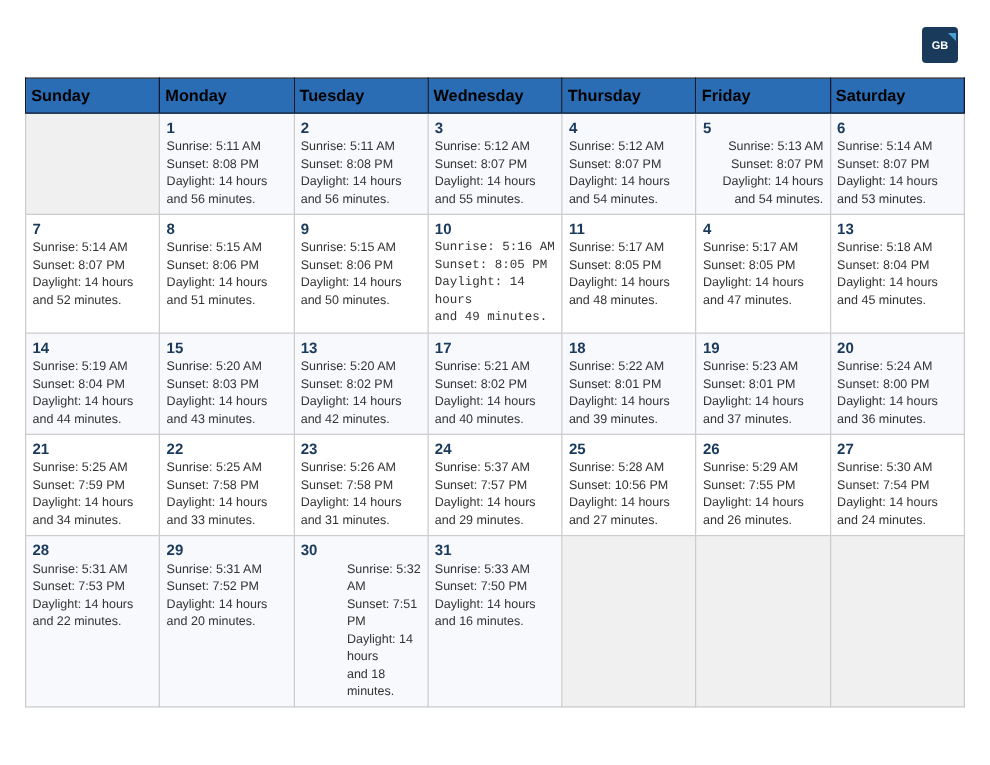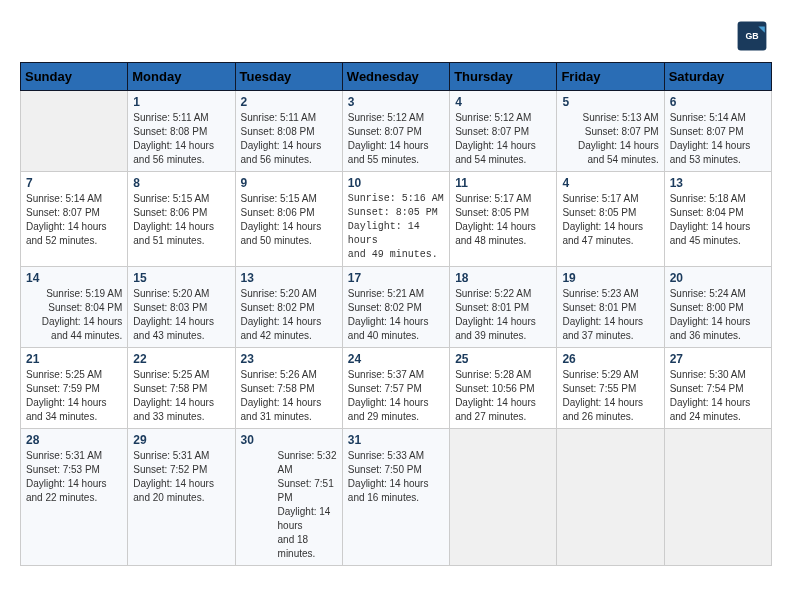--- a/index.html
+++ b/index.html
@@ -212,21 +212,21 @@
           <div class="day-number">13</div>
           <div class="day-info" style="white-space: pre-line;">Sunrise: 5:18 AM
 Sunset: 8:04 PM
 Daylight: 14 hours
 and 45 minutes.</div>
         </td>
       </tr>
       <tr>
         <td>
           <div class="day-number">14</div>
-          <div class="day-info" style="white-space: pre-line; text-align: right;">Sunrise: 5:19 AM
+          <div class="day-info" style="white-space: pre-line;">Sunrise: 5:19 AM
 Sunset: 8:04 PM
 Daylight: 14 hours
 and 44 minutes.</div>
         </td>
         <td>
           <div class="day-number">15</div>
           <div class="day-info" style="white-space: pre-line;">Sunrise: 5:20 AM
 Sunset: 8:03 PM
 Daylight: 14 hours
 and 43 minutes.</div>

